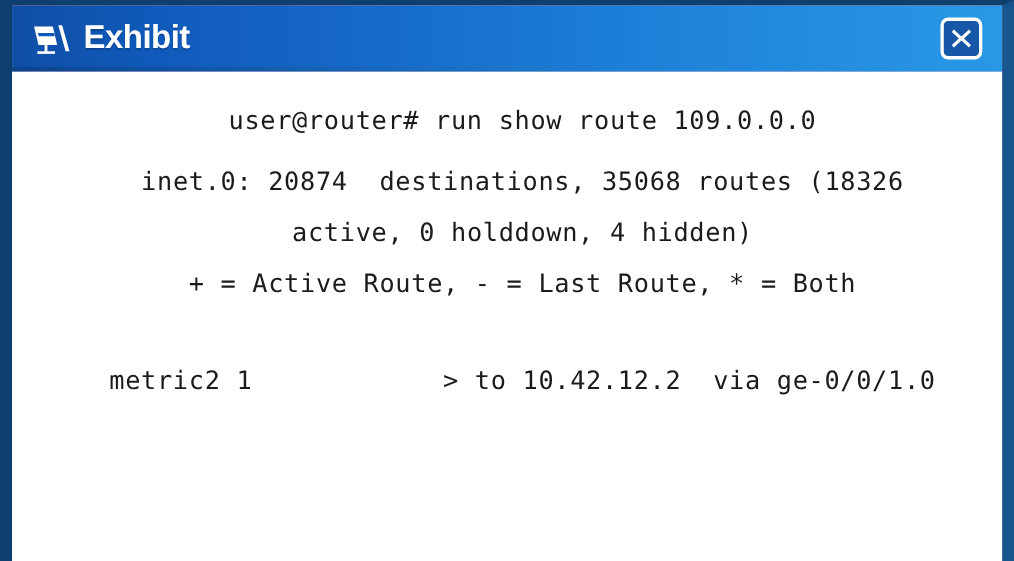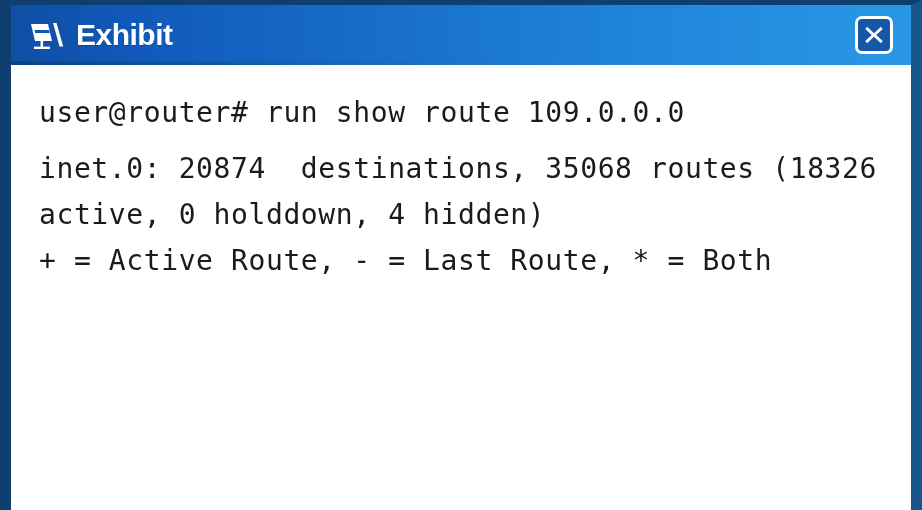--- a/index.html
+++ b/index.html
@@ -20,20 +20,21 @@
     left: 0;
     top: 0;
     width: 922px;
     height: 510px;
     box-sizing: border-box;
     background: #fca5a5;
     border-left: 11px solid #0e3f6e;
     border-top: 5px solid #0e3f6e;
     border-right: 11px solid #17558c;
     border-bottom: 0 solid #ffffff;
+    text-align: center;
   }
 
   
   #title-bar {
     position: relative;
     height: 60px;
     width: 100%;
     box-sizing: border-box;
     background: linear-gradient(to right,
                  #0f4fa5 0%,
@@ -98,21 +99,21 @@
 
   
   #terminal-body {
     background: #ffffff;
     padding: 34px 0 0 28px;
     height: 445px;
     box-sizing: border-box;
   }
   .term-line {
     font-family: "DejaVu Sans Mono", "Liberation Mono", monospace;
-    font-size: 28px;
+    font-size: 23px;
     line-height: 1.0;
     color: #1b1b1b;
     white-space: pre;
     letter-spacing: 0.6px;
     height: 28px;
   }
   .spacer-line {
     height: 28px;
   }
   .spacer-half {
@@ -147,15 +148,16 @@
     <div class="term-line">user@router# run show route 109.0.0.0</div>
     <div class="spacer-line"></div>
     <div class="term-line">inet.0: 20874  destinations, 35068 routes (18326</div>
     <div class="spacer-half"></div>
     <div class="term-line">active, 0 holddown, 4 hidden)</div>
     <div class="spacer-half"></div>
     <div class="term-line">+ = Active Route, - = Last Route, * = Both</div>
     <div class="spacer-line"></div>
     <div class="spacer-half"></div>
     <div style="height:15px"></div>
+    <div class="term-line">metric2 1            &gt; to 10.42.12.2  via ge-0/0/1.0</div>
   </div>
 
 </div>
 
 </body></html>

